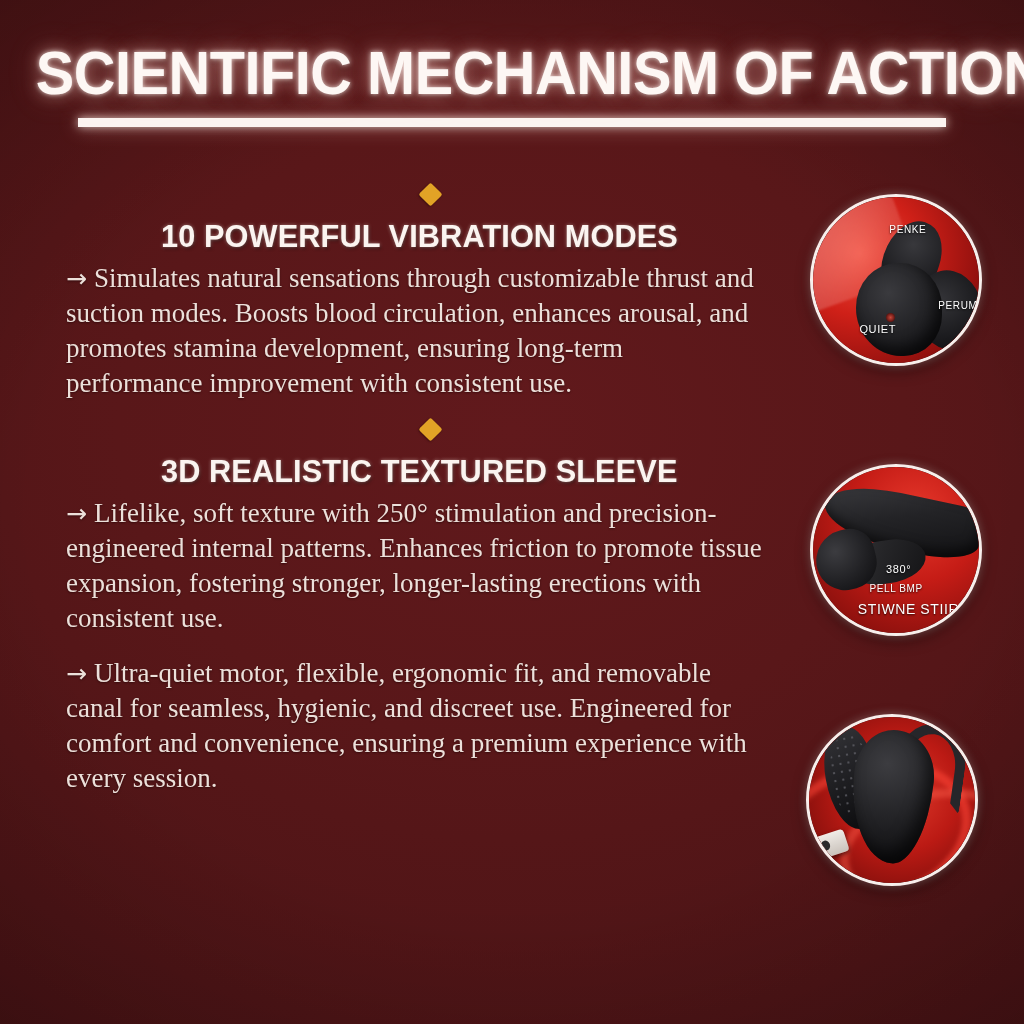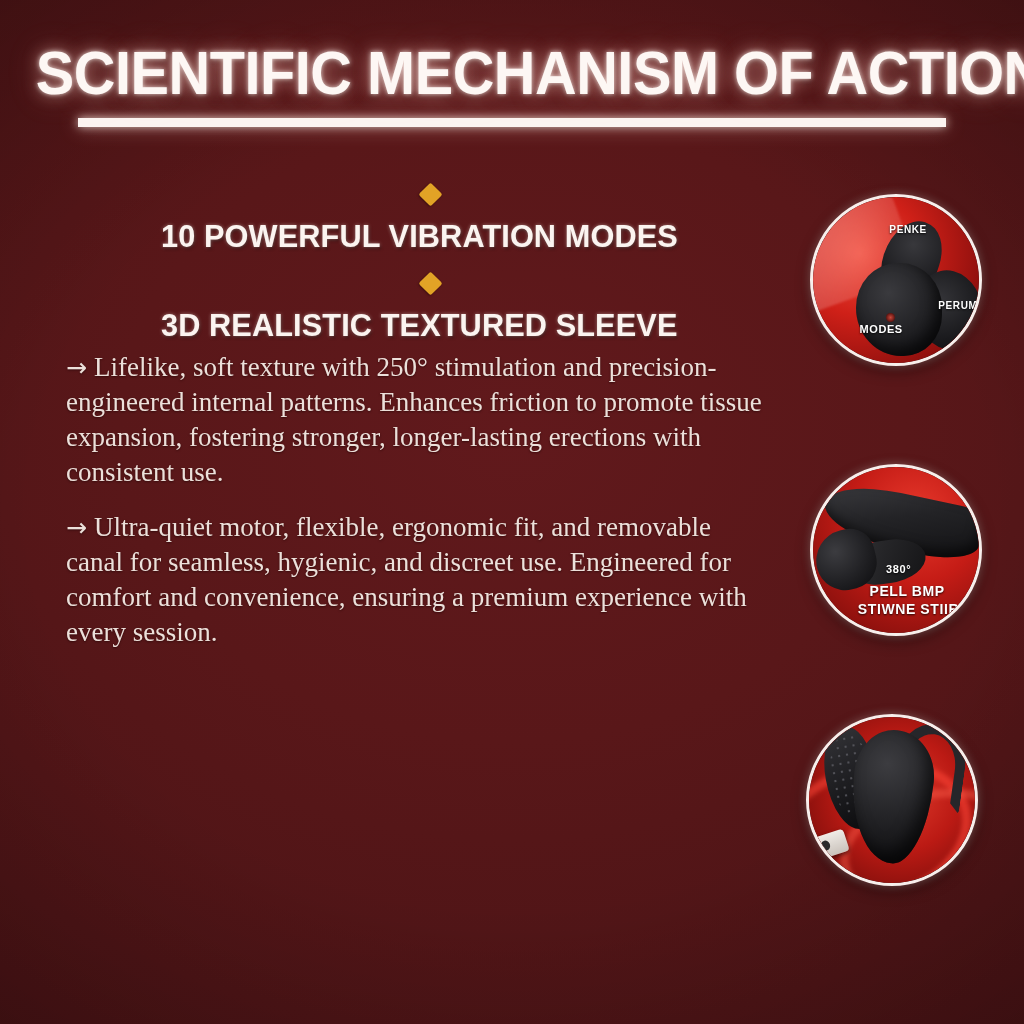--- a/index.html
+++ b/index.html
@@ -150,21 +150,21 @@
   .photo .inner {
     position: absolute;
     inset: 0;
     border-radius: 50%;
     overflow: hidden;
   }
   .cap {
     position: absolute;
     color: #ffffff;
     font-family: "Liberation Sans Narrow", "Liberation Sans", sans-serif;
-    font-weight: 700;
+    font-weight: 400;
     letter-spacing: 0.6px;
     text-shadow: 0 1px 2px rgba(0,0,0,0.8);
     white-space: nowrap;
   }
 
   
   .p1-bg {
     position: absolute; inset: 0;
     background:
       radial-gradient(circle at 28% 34%, #f04a3a 0%, #cf2018 38%, #8d0f0d 78%, #5d0908 100%);
@@ -320,20 +320,21 @@
     <div class="title-rule"></div>
   </div>
 
   <div class="content">
 
     <div class="feature">
       <div class="feature-head">
         <span class="diamond-bullet"></span>
         <span class="feature-title">10 POWERFUL VIBRATION MODES</span>
       </div>
+      <p class="feature-body"><span class="arrow-glyph">→</span><span>Simulates natural sensations through customizable thrust and suction modes. Boosts blood circulation, enhances arousal, and promotes stamina development, ensuring long-term performance improvement with consistent use.</span></p>
     </div>
 
     <div class="feature">
       <div class="feature-head">
         <span class="diamond-bullet"></span>
         <span class="feature-title">3D REALISTIC TEXTURED SLEEVE</span>
       </div>
       <p class="feature-body"><span class="arrow-glyph">→</span><span>Lifelike, soft texture with 250° stimulation and precision-engineered internal patterns. Enhances friction to promote tissue expansion, fostering stronger, longer-lasting erections with consistent use.</span></p>
     </div>
 
@@ -347,33 +348,33 @@
 
     <div class="photo" style="left:810px; top:194px;">
       <div class="inner">
         <div class="p1-bg"></div>
         <div class="p1-panel"></div>
         <div class="p1-blob-b"></div>
         <div class="p1-blob-c"></div>
         <div class="p1-blob-a"></div>
         <div class="p1-dot"></div>
         <span class="cap" style="left:46%; top:16%; font-size:10px;">PENKE</span>
-        <span class="cap" style="left:28%; top:76%; font-size:11px;">MODES</span>
+        <span class="cap" style="left:28%; top:76%; font-size:11px;">QUIET</span>
         <span class="cap" style="left:58%; top:62%; font-size:10px;padding-left:29px;">PERUMOL</span>
       </div>
     </div>
 
     <div class="photo" style="left:810px; top:464px;">
       <div class="inner">
         <div class="p2-bg"></div>
         <div class="p2-arm"></div>
         <div class="p2-tail"></div>
         <div class="p2-head"></div>
         <span class="cap" style="left:44%; top:58%; font-size:11px;">380°</span>
-        <span class="cap" style="left:34%; top:70%; font-size:14px;">PELL BMP</span>
+        <span class="cap" style="left:34%; top:70%; font-size:10px;">PELL BMP</span>
         <span class="cap" style="left:27%; top:81%; font-size:14px;">STIWNE STIIRD</span>
       </div>
     </div>
 
     <div class="photo" style="left:806px; top:714px;">
       <div class="inner">
         <div class="p3-bg"></div>
         <div class="p3-wave1"></div>
         <div class="p3-wave2"></div>
         <div class="p3-arm"></div>

